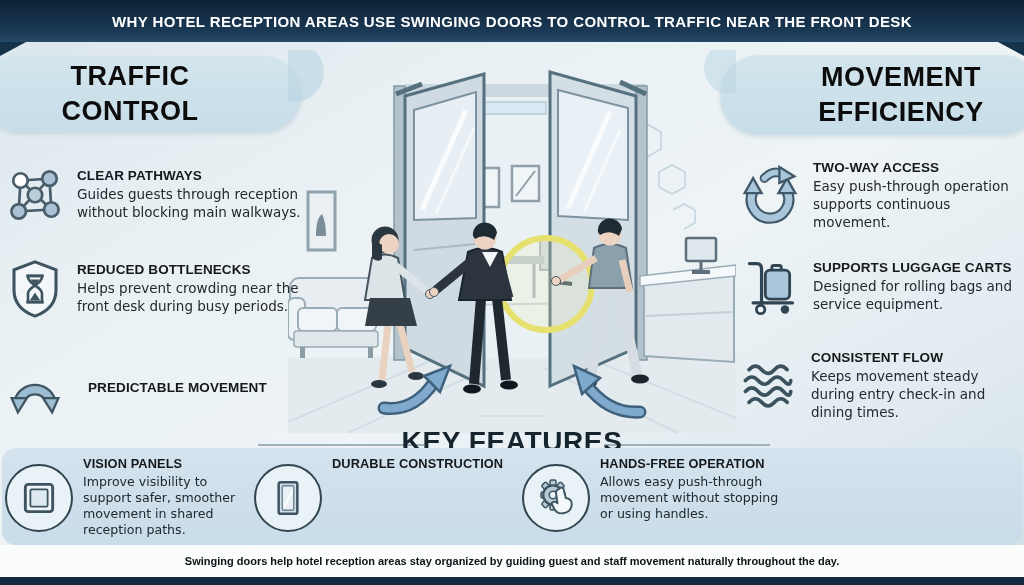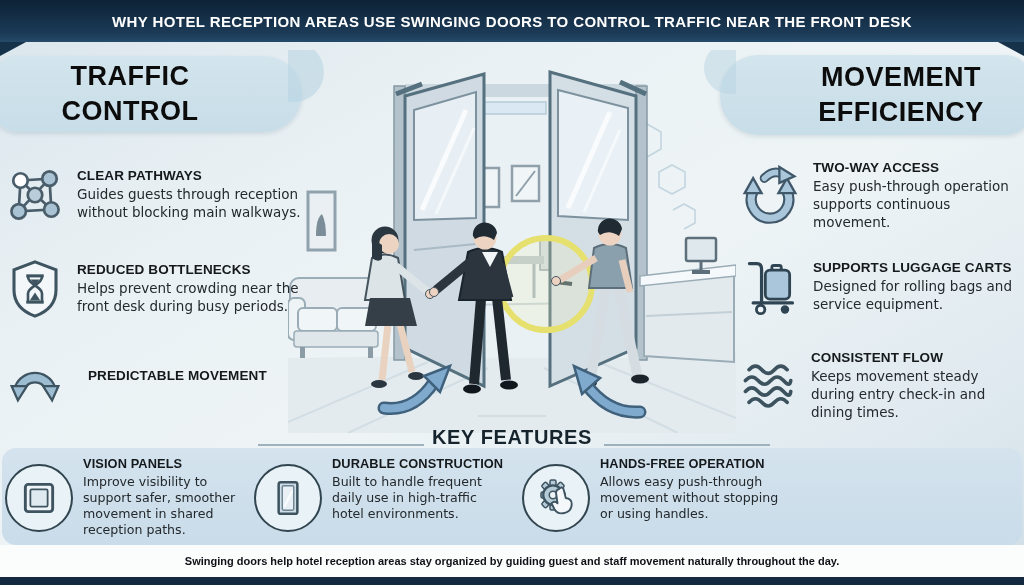--- a/index.html
+++ b/index.html
@@ -29,21 +29,21 @@
   .side-item .icon-slot{flex:0 0 58px;display:flex;justify-content:center;}
   .side-item .txt{color:#24292d;}
   .item-title{font-family:"Liberation Sans",sans-serif;font-weight:bold;font-size:13.5px;
         color:#15191c;margin-bottom:3px;letter-spacing:.1px;}
   .item-desc{font-size:13.5px;line-height:1.32;}
   .li{left:6px;} .li .txt{width:232px;}
   .ri{left:740px;} .ri .txt{width:206px;}
   
   .kf-rule{position:absolute;top:444px;height:2px;background:#9db2bc;}
   .kf-title{position:absolute;top:426px;left:0;width:1024px;text-align:center;
-        font-family:"Liberation Sans",sans-serif;font-weight:bold;font-size:20px;
+        font-family:"Liberation Sans",sans-serif;font-weight:bold;font-size:28px;
         color:#16242e;letter-spacing:.6px;}
   .band{position:absolute;left:2px;top:448px;width:1020px;height:97px;border-radius:14px;
         background:linear-gradient(180deg,#d4e3ee,#c9dce9);}
   .feature{position:absolute;display:flex;gap:10px;align-items:flex-start;}
   .feature .circle{flex:0 0 64px;height:64px;border-radius:50%;border:2.5px solid #31454f;
         background:#e9f2f6;display:flex;align-items:center;justify-content:center;margin-top:8px;}
   .feature .txt{color:#24292d;}
   .feature .item-title{font-size:12.8px;}
   .feature .item-desc{font-size:12.6px;line-height:1.28;}
   
@@ -239,21 +239,21 @@
         <circle cx="14" cy="50" r="8" fill="#a9c3d4" stroke="#4a5d6a" stroke-width="3"></circle>
         <circle cx="32" cy="32" r="8" fill="#b9ccd9" stroke="#4a5d6a" stroke-width="3"></circle>
       </svg>
     </div>
     <div class="txt">
       <div class="item-title">CLEAR PATHWAYS</div>
       <div class="item-desc">Guides guests through reception without blocking main walkways.</div>
     </div>
   </div>
 
-  <div class="side-item li" style="top:350px;gap:24px;">
+  <div class="side-item li" style="top:362px;gap:24px;">
     <div class="icon-slot">
       <svg width="58" height="54" viewBox="0 0 64 60">
         <path d="M15 42 A18.5 18.5 0 0 1 49 42" fill="none" stroke="#3e5461" stroke-width="13" stroke-linecap="round"></path>
         <path d="M15 42 A18.5 18.5 0 0 1 49 42" fill="none" stroke="#9dbdd2" stroke-width="8" stroke-linecap="round"></path>
         <polygon points="6,40 23,40 13,56" fill="#9dbdd2" stroke="#3e5461" stroke-width="2.5"></polygon>
         <polygon points="41,40 58,40 51,56" fill="#9dbdd2" stroke="#3e5461" stroke-width="2.5"></polygon>
       </svg>
     </div>
     <div class="txt">
       <div class="item-title">PREDICTABLE MOVEMENT</div>
@@ -333,21 +333,20 @@
   <div class="feature" style="left:254px;top:456px;width:250px;">
     <div class="circle">
       <svg width="46" height="46" viewBox="0 0 64 64">
         <rect x="19" y="10" width="26" height="44" rx="3" fill="#cfdde6" stroke="#3e5461" stroke-width="3.5"></rect>
         <rect x="24" y="15" width="16" height="34" rx="2" fill="#e8f0f5" stroke="#6d8492" stroke-width="2"></rect>
         <line x1="27" y1="44" x2="38" y2="22" stroke="#ffffff" stroke-width="3" opacity=".85"></line>
       </svg>
     </div>
     <div class="txt" style="width:172px;">
       <div class="item-title">DURABLE CONSTRUCTION</div>
-      <div class="item-desc">Built to handle frequent daily use in high-traffic hotel environments.</div>
     </div>
   </div>
 
   <div class="feature" style="left:522px;top:456px;width:260px;">
     <div class="circle">
       <svg width="48" height="48" viewBox="0 0 64 64">
         <g fill="#b6cbd8" stroke="#3e5461" stroke-width="2">
           <rect x="24" y="8" width="8" height="8" rx="2"></rect>
             <rect x="24" y="40" width="8" height="8" rx="2"></rect>
           <rect x="12" y="24" width="8" height="8" rx="2" transform="rotate(0)"></rect>

